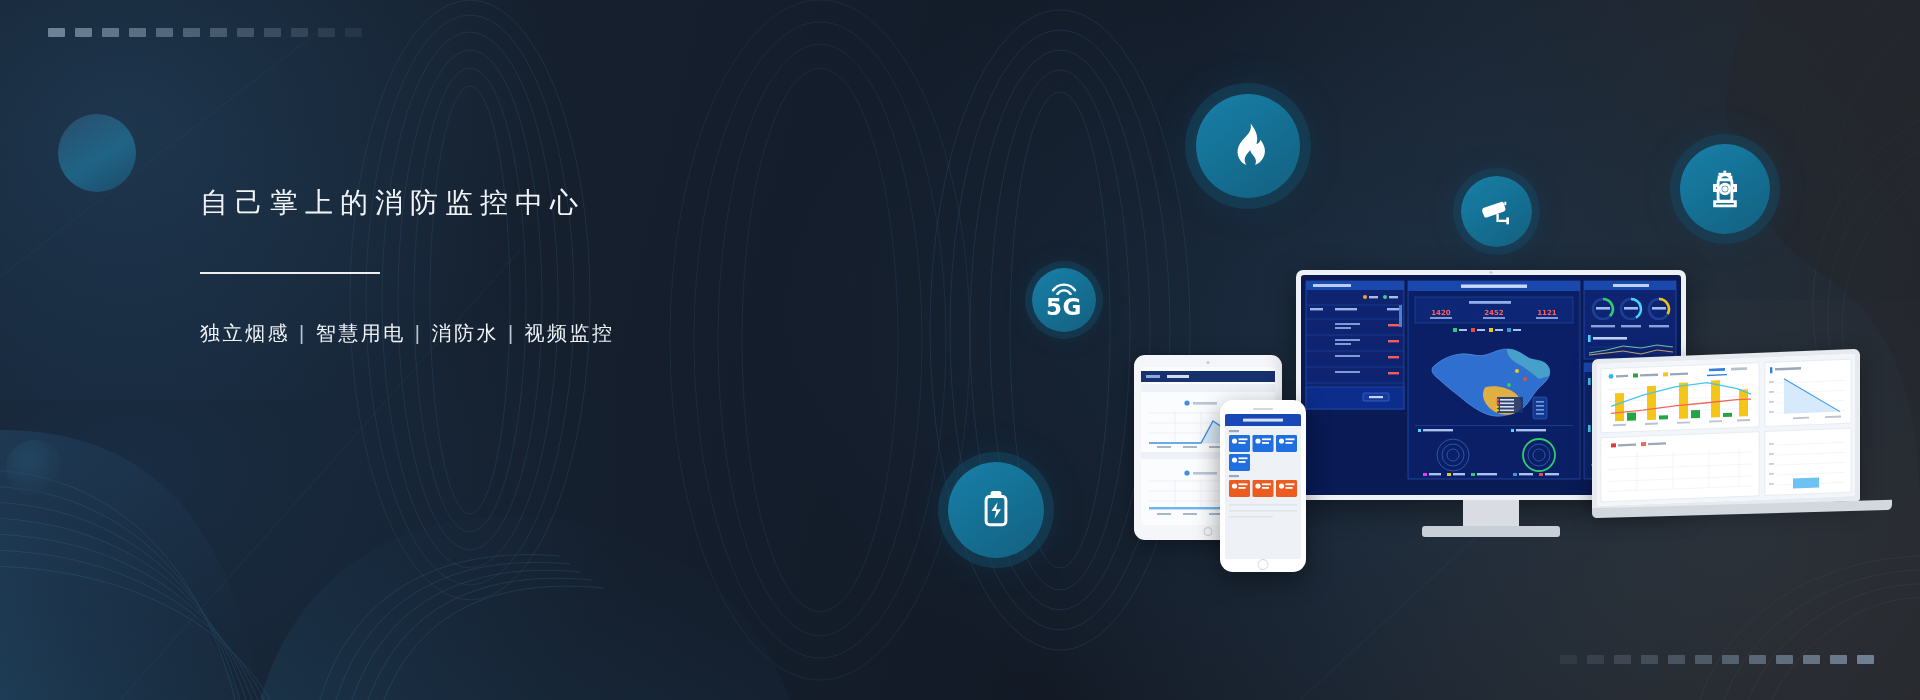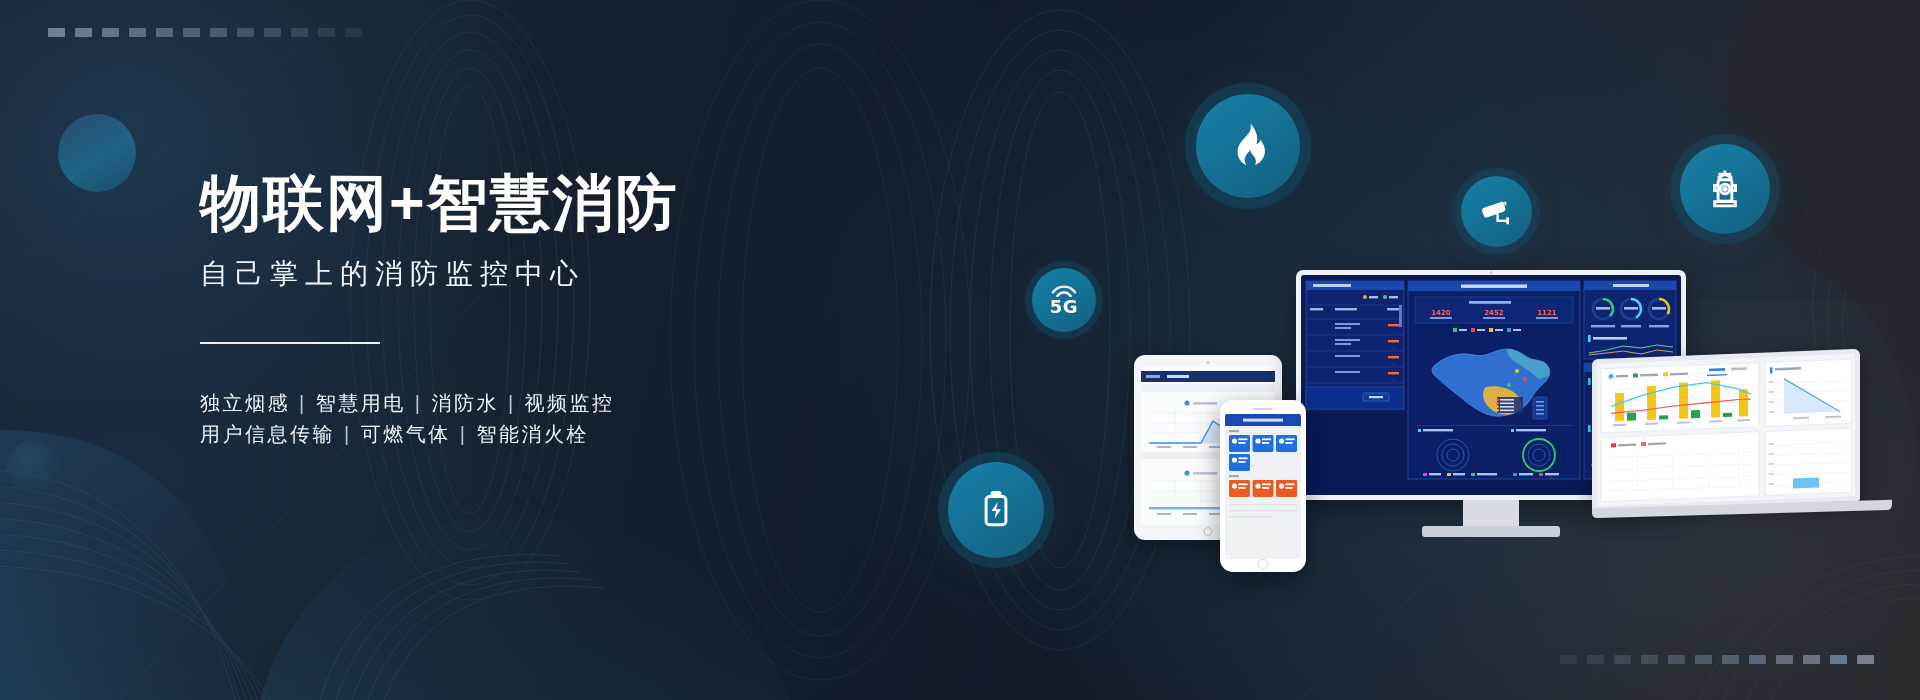--- a/index.html
+++ b/index.html
@@ -80,21 +80,21 @@
     box-shadow:0 0 0 11px rgba(21,77,105,.45), 0 0 34px 8px rgba(14,78,108,.30);
     color:#fff;
   }
   .badge svg{display:block;}
   #badge-fire{left:1196px;top:94px;width:104px;height:104px;}
   #badge-camera{left:1461px;top:176px;width:71px;height:71px;box-shadow:0 0 0 8px rgba(21,77,105,.42),0 0 26px 6px rgba(14,78,108,.28);}
   #badge-hydrant{left:1680px;top:144px;width:90px;height:90px;box-shadow:0 0 0 10px rgba(21,77,105,.42),0 0 30px 7px rgba(14,78,108,.28);}
   #badge-5g{left:1032px;top:268px;width:64px;height:64px;box-shadow:0 0 0 7px rgba(21,77,105,.40),0 0 22px 5px rgba(14,78,108,.26);}
   #badge-power{left:948px;top:462px;width:96px;height:96px;box-shadow:0 0 0 10px rgba(21,77,105,.45),0 0 32px 8px rgba(14,78,108,.30);}
   .badge-label{
-    font-family:"DejaVu Sans",sans-serif;font-weight:700;font-size:18px;
+    font-family:"DejaVu Sans",sans-serif;font-weight:700;font-size:23px;
     letter-spacing:.5px;line-height:1;text-align:center;
   }
 
   
   #devices{position:absolute;left:1110px;top:278px;width:760px;height:290px;}
 
   .dev{position:absolute;}
   .screen{background:#fde047;overflow:hidden;position:relative;}
 
   
@@ -248,26 +248,24 @@
       <span class="dash" style="opacity: 0.457;"></span>
       <span class="dash" style="opacity: 0.523;"></span>
       <span class="dash" style="opacity: 0.588;"></span>
       <span class="dash" style="opacity: 0.654;"></span>
       <span class="dash" style="opacity: 0.719;"></span>
       <span class="dash" style="opacity: 0.785;"></span>
       <span class="dash" style="opacity: 0.85;"></span>
     </div>
 
   <div class="text-block">
-    <h1 class="headline">物联网+智慧消防</h1>
     <p class="subheadline">自己掌上的消防监控中心</p>
     <div class="rule"></div>
     <div class="feature-list" id="feature-list">
         <div class="feature-line"><span>独立烟感</span><span class="sep">|</span><span>智慧用电</span><span class="sep">|</span><span>消防水</span><span class="sep">|</span><span>视频监控</span></div>
-        <div class="feature-line"><span>用户信息传输</span><span class="sep">|</span><span>可燃气体</span><span class="sep">|</span><span>智能消火栓</span></div>
       </div>
   </div>
 
   <div class="badge" id="badge-fire">
     <span>
       <svg width="52" height="52" viewBox="0 0 24 24" fill="#ffffff">
         <path d="M13.2 1.6c.5 2.6-.5 4.2-1.8 5.6-1.3 1.5-2.9 2.8-3.8 5.1-1.3 3.4.5 7.2 3.6 8.5-.9-1.5-1.1-3 0-4.6.5-.8 1.3-1.4 1.8-2.3.3 1.3 1 2 1.7 2.8 1 1.2 1.3 2.6.6 4.1 3-1.1 5-4.3 4.4-7.6-.3-1.7-1.2-3-1.9-4.1-.3 1-.9 1.7-1.9 2 .9-2.7.3-5.9-2.7-9.5z"></path>
         <path d="M10.4 13.9c-.9 1-1.5 2-1.5 3.2 0 1.6 1.1 2.9 2.6 3.2-.8-.9-.9-1.8-.4-2.7.4-.7 1-1.2 1.2-2 .6.8 1.3 1.4 1.5 2.3.2.9-.1 1.7-.7 2.4 1.6-.5 2.6-2 2.4-3.6-.2-1.4-1.1-2.3-1.9-3.3-.3.8-.7 1.2-1.4 1.4.3-1.3-.4-2.5-1.8-3.6 0 1.2-.2 2-1 2.7z" fill="#157296" opacity="0"></path>
       </svg>
     </span>

